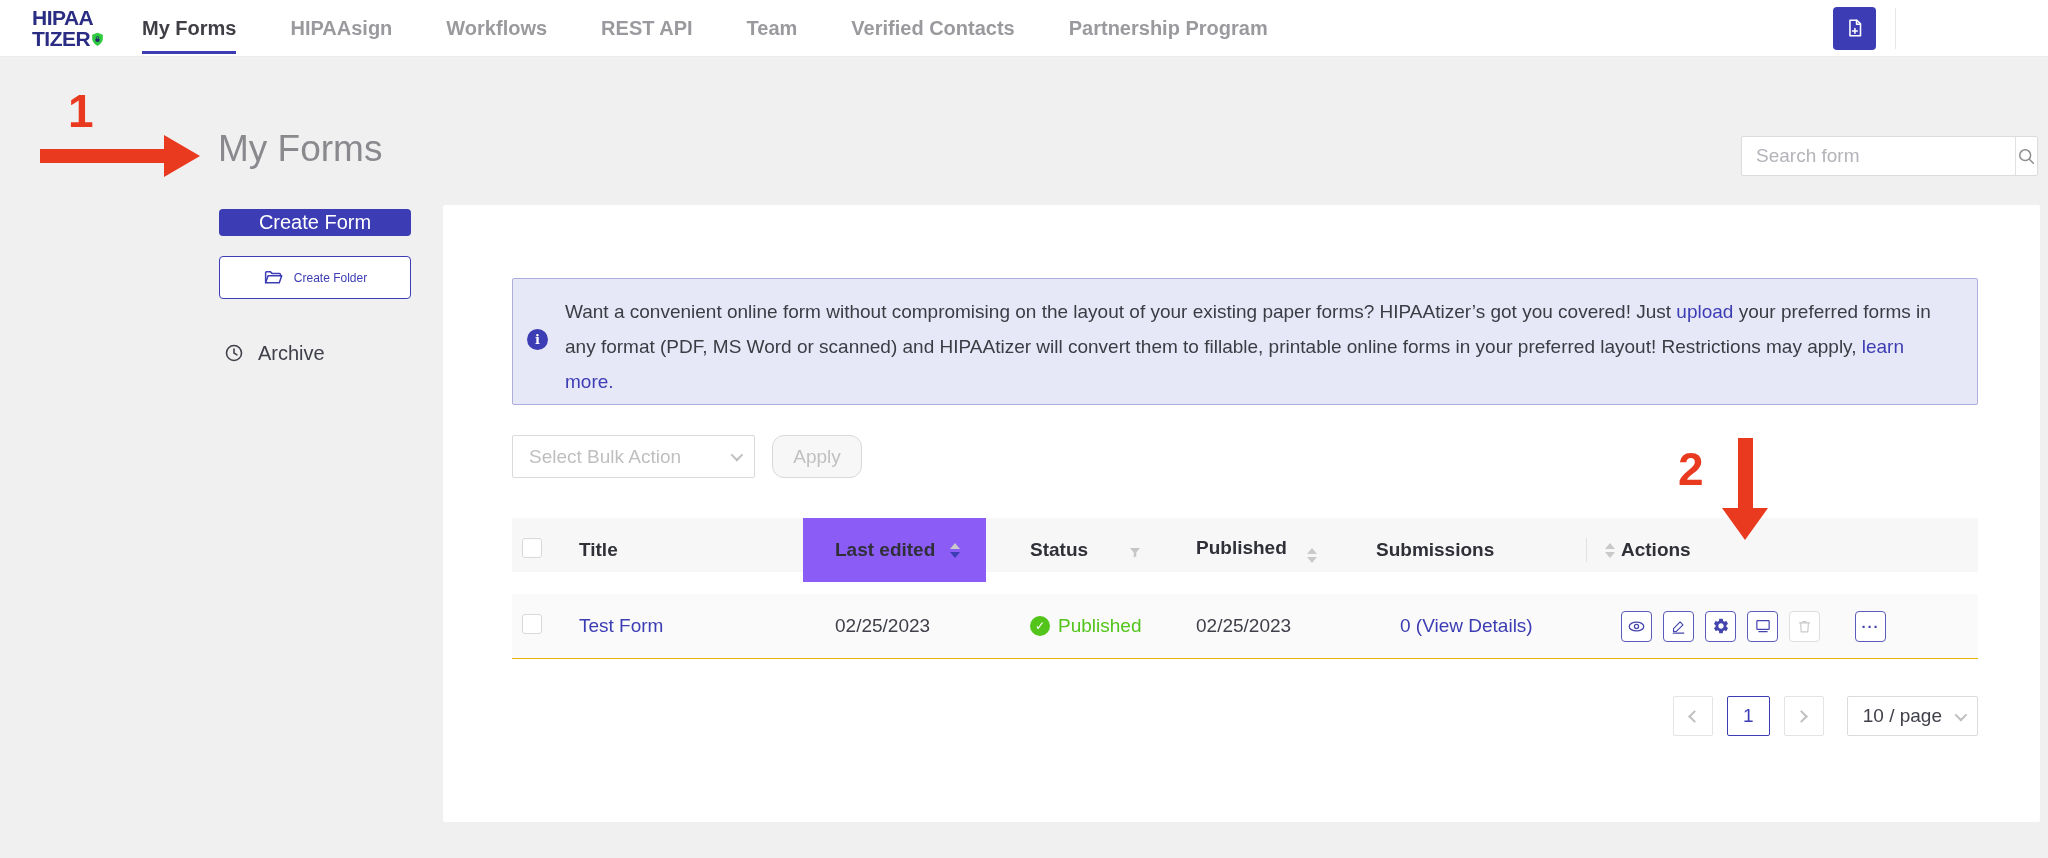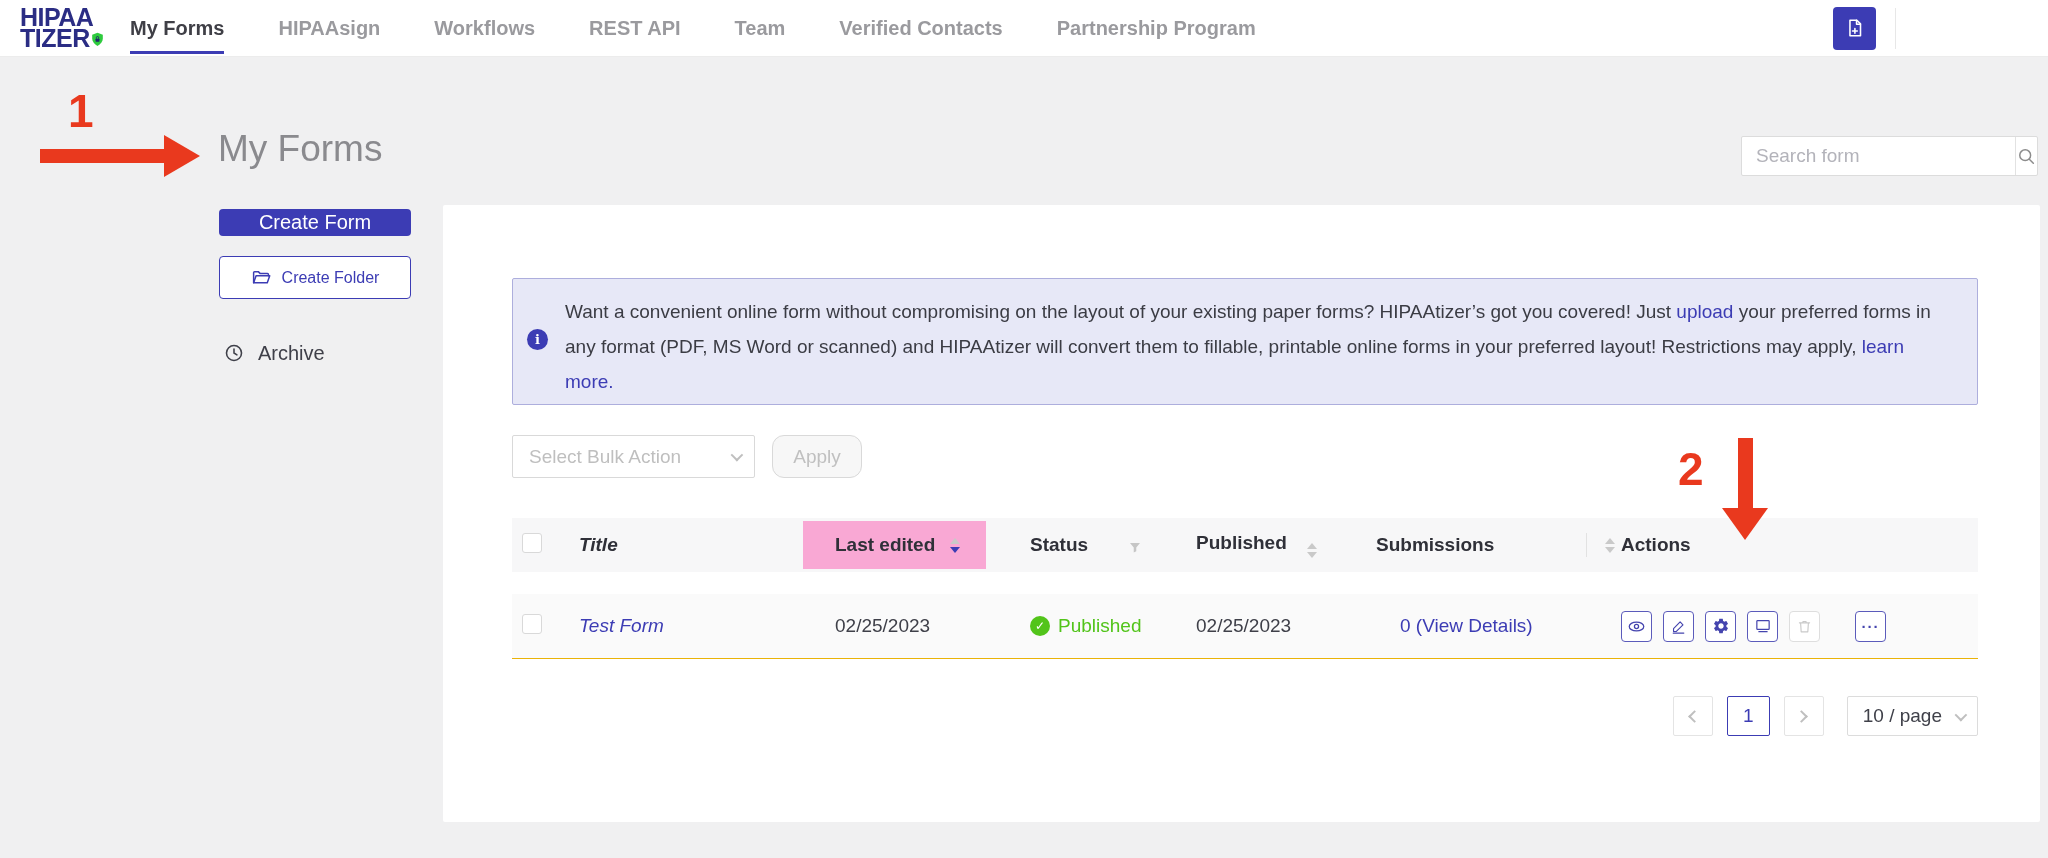--- a/index.html
+++ b/index.html
@@ -6,22 +6,22 @@
     --primary:#3c3cb4; --navy:#2b2d84; --green:#52c41a; --red:#e9391e;
     --pagebg:#f0f0f1; --ink:#3f4049; --graytext:#9a9a9e;
   }
   *{box-sizing:border-box; margin:0; padding:0;}
   body{font-family:"Liberation Sans",sans-serif; background:#fff;}
   .screen{position:relative; width:2048px; height:858px; background:var(--pagebg); overflow:hidden;}
 
   
   .topbar{position:absolute; top:0; left:0; width:2048px; height:57px; background:#fff;
           border-bottom:1px solid #ececec; display:flex; align-items:center;}
-  .logo{margin-left:20px; width:96px; cursor:pointer; line-height:21px; font-weight:800;
-        font-size:25px; color:var(--navy); letter-spacing:-0.5px;}
+  .logo{margin-left:32px; width:96px; cursor:pointer; line-height:21px; font-weight:800;
+        font-size:21px; color:var(--navy); letter-spacing:-0.5px;}
   .logo .l2{display:flex; align-items:center;}
   .shield{display:inline-block; margin-left:-1px; transform:translateY(1px);}
   .mainnav{display:flex; margin-left:14px; gap:54px; height:57px;}
   .nav-item{display:flex; align-items:center; height:57px; position:relative; cursor:pointer;
             font-size:20px; font-weight:700; color:var(--graytext); white-space:nowrap;}
   .nav-item.active{color:#3f3f46;}
   .nav-item.active::after{content:""; position:absolute; left:0; right:0; bottom:3px; height:3px; background:var(--primary);}
   .topbar-right{margin-left:auto; margin-right:152px; display:flex; align-items:center; gap:19px; height:57px;}
   .newdoc-btn{width:43px; height:43px; border:none; border-radius:4px; background:var(--primary);
               display:flex; align-items:center; justify-content:center; cursor:pointer;}
@@ -46,21 +46,21 @@
   .a2-num{left:1678px; top:442px;}
   .a2-shaft{position:absolute; left:1738px; top:438px; width:15px; height:70px; background:var(--red); z-index:9;}
   .a2-head{position:absolute; left:1722px; top:508px; width:0; height:0; z-index:9;
            border-left:23px solid transparent; border-right:23px solid transparent; border-top:32px solid var(--red);}
 
   
   .sidebar{position:absolute; left:219px; top:209px; width:192px;}
   .btn-create-form{width:100%; height:27px; background:var(--primary); color:#fff; border:none; border-radius:4px;
                    font-size:20px; font-family:inherit; cursor:pointer;}
   .btn-create-folder{margin-top:20px; width:100%; height:43px; background:#fff; color:var(--primary);
-                     border:1px solid var(--primary); border-radius:4px; font-size:16px; font-family:inherit;
+                     border:1px solid var(--primary); border-radius:4px; font-size:12px; font-family:inherit;
                      display:flex; align-items:center; justify-content:center; gap:10px; cursor:pointer;}
   .side-list{margin-top:33px;}
   .side-item{position:relative; display:flex; align-items:center; gap:13px; height:42px; padding-left:4px;
              font-size:20px; color:var(--ink); cursor:pointer;}
   .side-item.active{color:var(--primary); font-weight:700;}
   .side-item.active::after{content:""; position:absolute; right:-2px; top:4px; bottom:4px; width:4px; background:var(--primary);}
   .side-item + .side-item{margin-top:8px;}
 
   
   .panel{position:absolute; left:443px; top:205px; width:1597px; height:617px; background:#fff; border-radius:2px;}
@@ -77,25 +77,25 @@
   .bulk-select{width:243px; height:43px; background:#fff; border:1px solid #d9d9d9; border-radius:2px;
                display:flex; align-items:center; padding:0 14px 0 16px; font-size:19px; color:#bfbfbf; cursor:pointer;}
   .bulk-select .chev{margin-left:auto;}
   .btn-apply{width:90px; height:43px; background:#f7f7f7; border:1px solid #d9d9d9; border-radius:12px;
              font-size:19px; color:#c0c0c0; font-family:inherit; cursor:pointer;}
 
   
   .tbl{position:absolute; left:69px; top:313px; width:1466px; font-size:19px; color:var(--ink);}
   .tr{display:grid; grid-template-columns:50px 241px 183px 189px 170px 242px 1fr; align-items:center;}
   .thead{height:54px; background:#f7f7f8; font-weight:700; color:#2f3038;}
-  .thead .hl{background:#f9a8d4; height:48px; display:flex; align-items:center;}
+  .thead .hl{background:#8b5cf6; height:64px; display:flex; align-items:center;}
   .tgap{height:22px; background:#fff;}
   .trow{height:65px; background:#fafafa; border-bottom:1px solid #eab308;}
   .c-check{padding-left:10px;}
-  .c-title{padding-left:17px;font-style:italic;}
+  .c-title{padding-left:17px;}
   .c-edited{padding-left:32px;}
   .c-status{padding-left:44px; display:flex; align-items:flex-end;gap:24px;}
   .c-pub{padding-left:21px;}
   .c-sub{padding-left:31px; display:flex; align-items:center;gap:28px;}
   .c-sub.rowpad{padding-left:55px;}
   .c-actions{padding-left:34px;}
   .hsep{position:relative;}
   .hsep::after{content:""; position:absolute; right:0; top:15px; bottom:15px; width:1px; background:#e2e2e2;}
   .cb{display:inline-block; width:20px; height:20px; background:#fff; border:1px solid #d9d9d9; border-radius:3px; cursor:pointer;}
   .sorter{display:inline-flex; flex-direction:column; gap:3px; margin-left:15px;}

